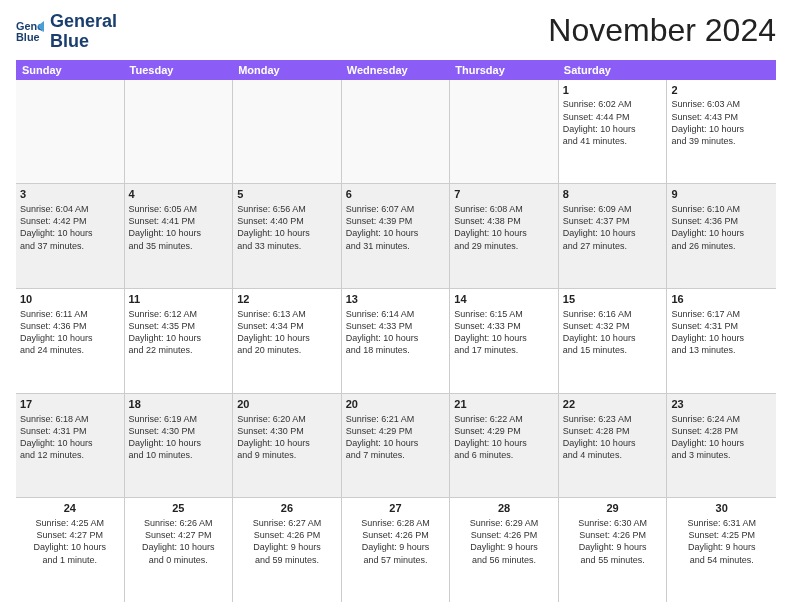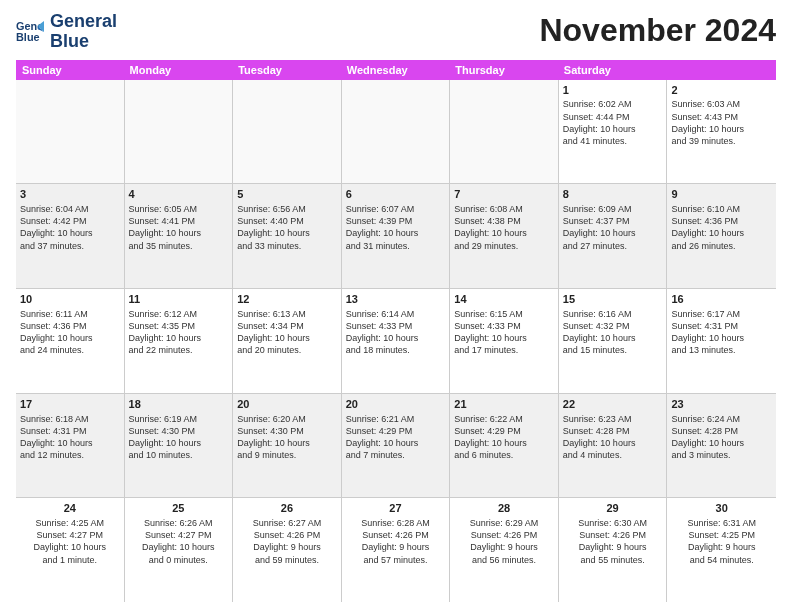--- a/index.html
+++ b/index.html
@@ -30,36 +30,36 @@
     .logo-icon {
       width: 28px;
       height: 28px;
       margin-right: 4px;
     }
     .title-block {
       text-align: right;
     }
     .month-title {
       font-size: 32px;
-      font-weight: bold;
+      font-weight: normal;
       color: #222;
     }
     .location {
       font-size: 14px;
       color: #444;
     }
     .calendar {
       flex: 1;
       display: flex;
       flex-direction: column;
     }
     .cal-header {
       display: grid;
       grid-template-columns: repeat(7, 1fr);
-      background: #d946ef;
+      background: #8b5cf6;
     }
     .cal-header-cell {
       color: #fff;
       font-size: 11px;
       font-weight: bold;
       padding: 4px 5px;
       text-align: left;
     }
     .cal-body {
       flex: 1;
@@ -121,22 +121,22 @@
       </div>
     </div>
     <div class="title-block">
       <div class="month-title">November 2024</div>
     </div>
   </div>
 
   <div class="calendar">
     <div class="cal-header">
       <div class="cal-header-cell">Sunday</div>
+      <div class="cal-header-cell">Tuesday</div>
       <div class="cal-header-cell">Monday</div>
-      <div class="cal-header-cell">Tuesday</div>
       <div class="cal-header-cell">Wednesday</div>
       <div class="cal-header-cell">Thursday</div>
       <div class="cal-header-cell">Saturday</div>
     </div>
     <div class="cal-body" id="cal-body">
     <div class="cal-row">
           <div class="cal-cell empty"></div>
           <div class="cal-cell empty"></div>
           <div class="cal-cell empty"></div>
           <div class="cal-cell empty"></div>

